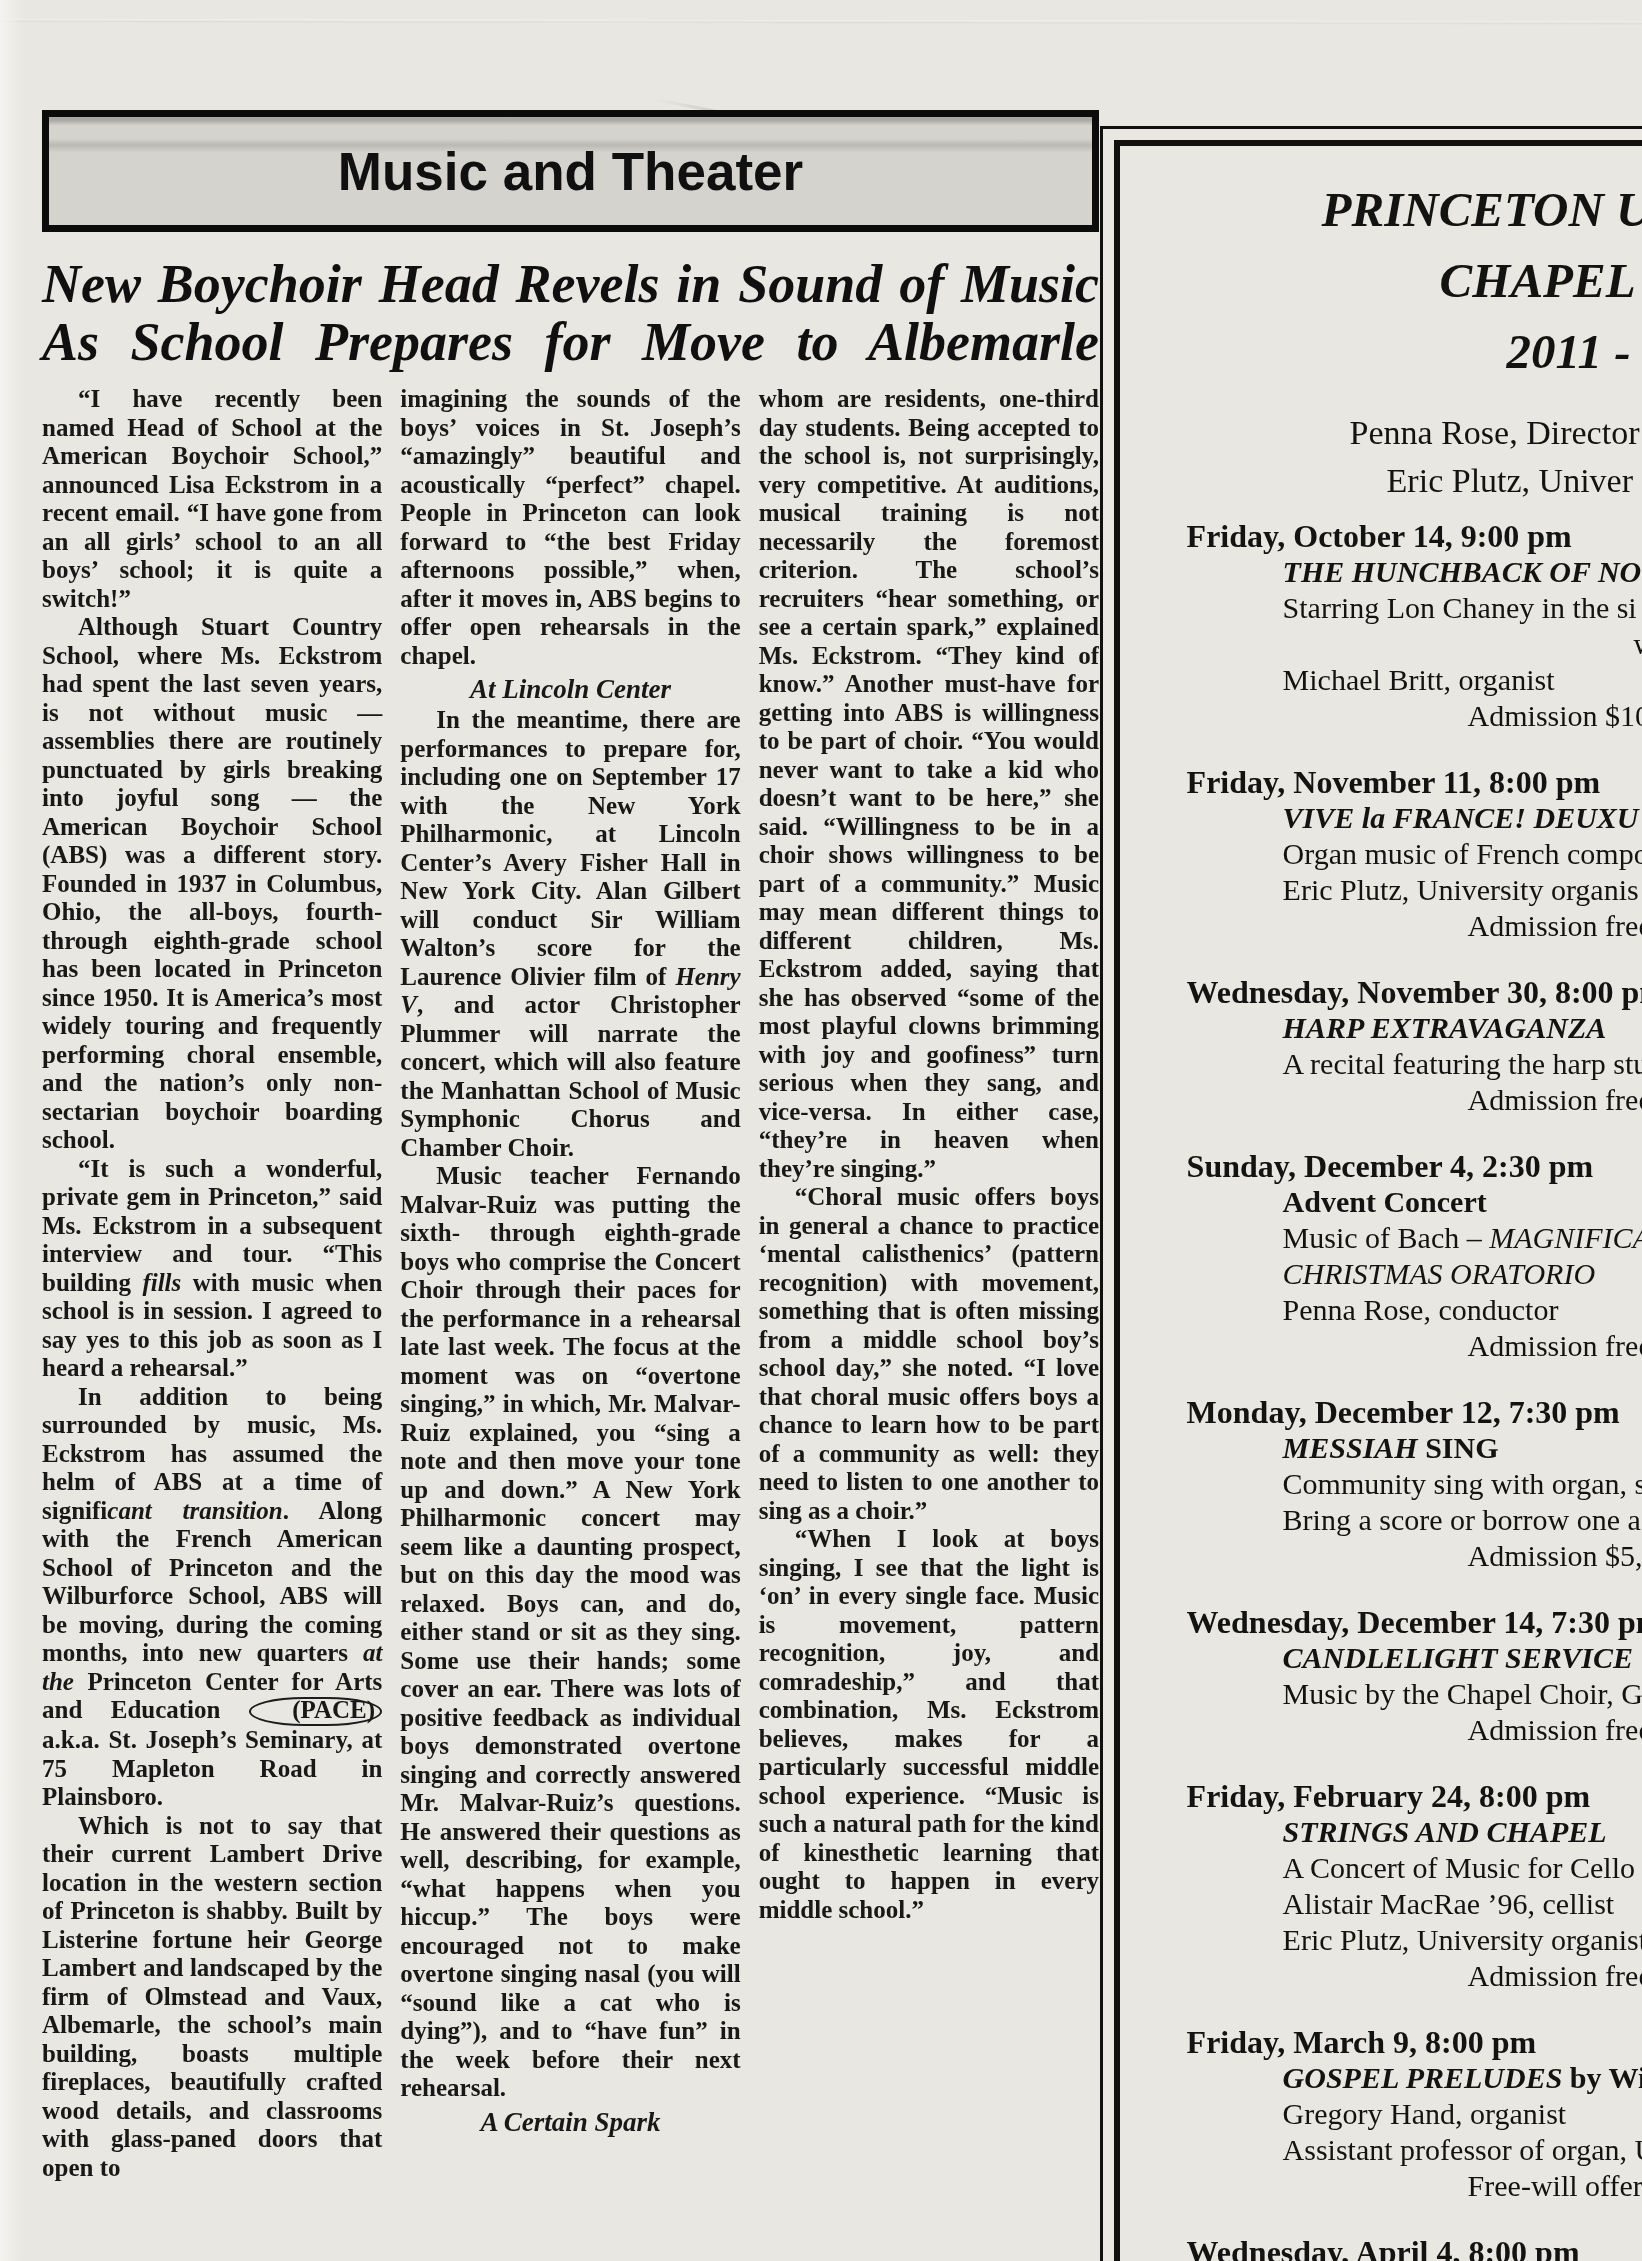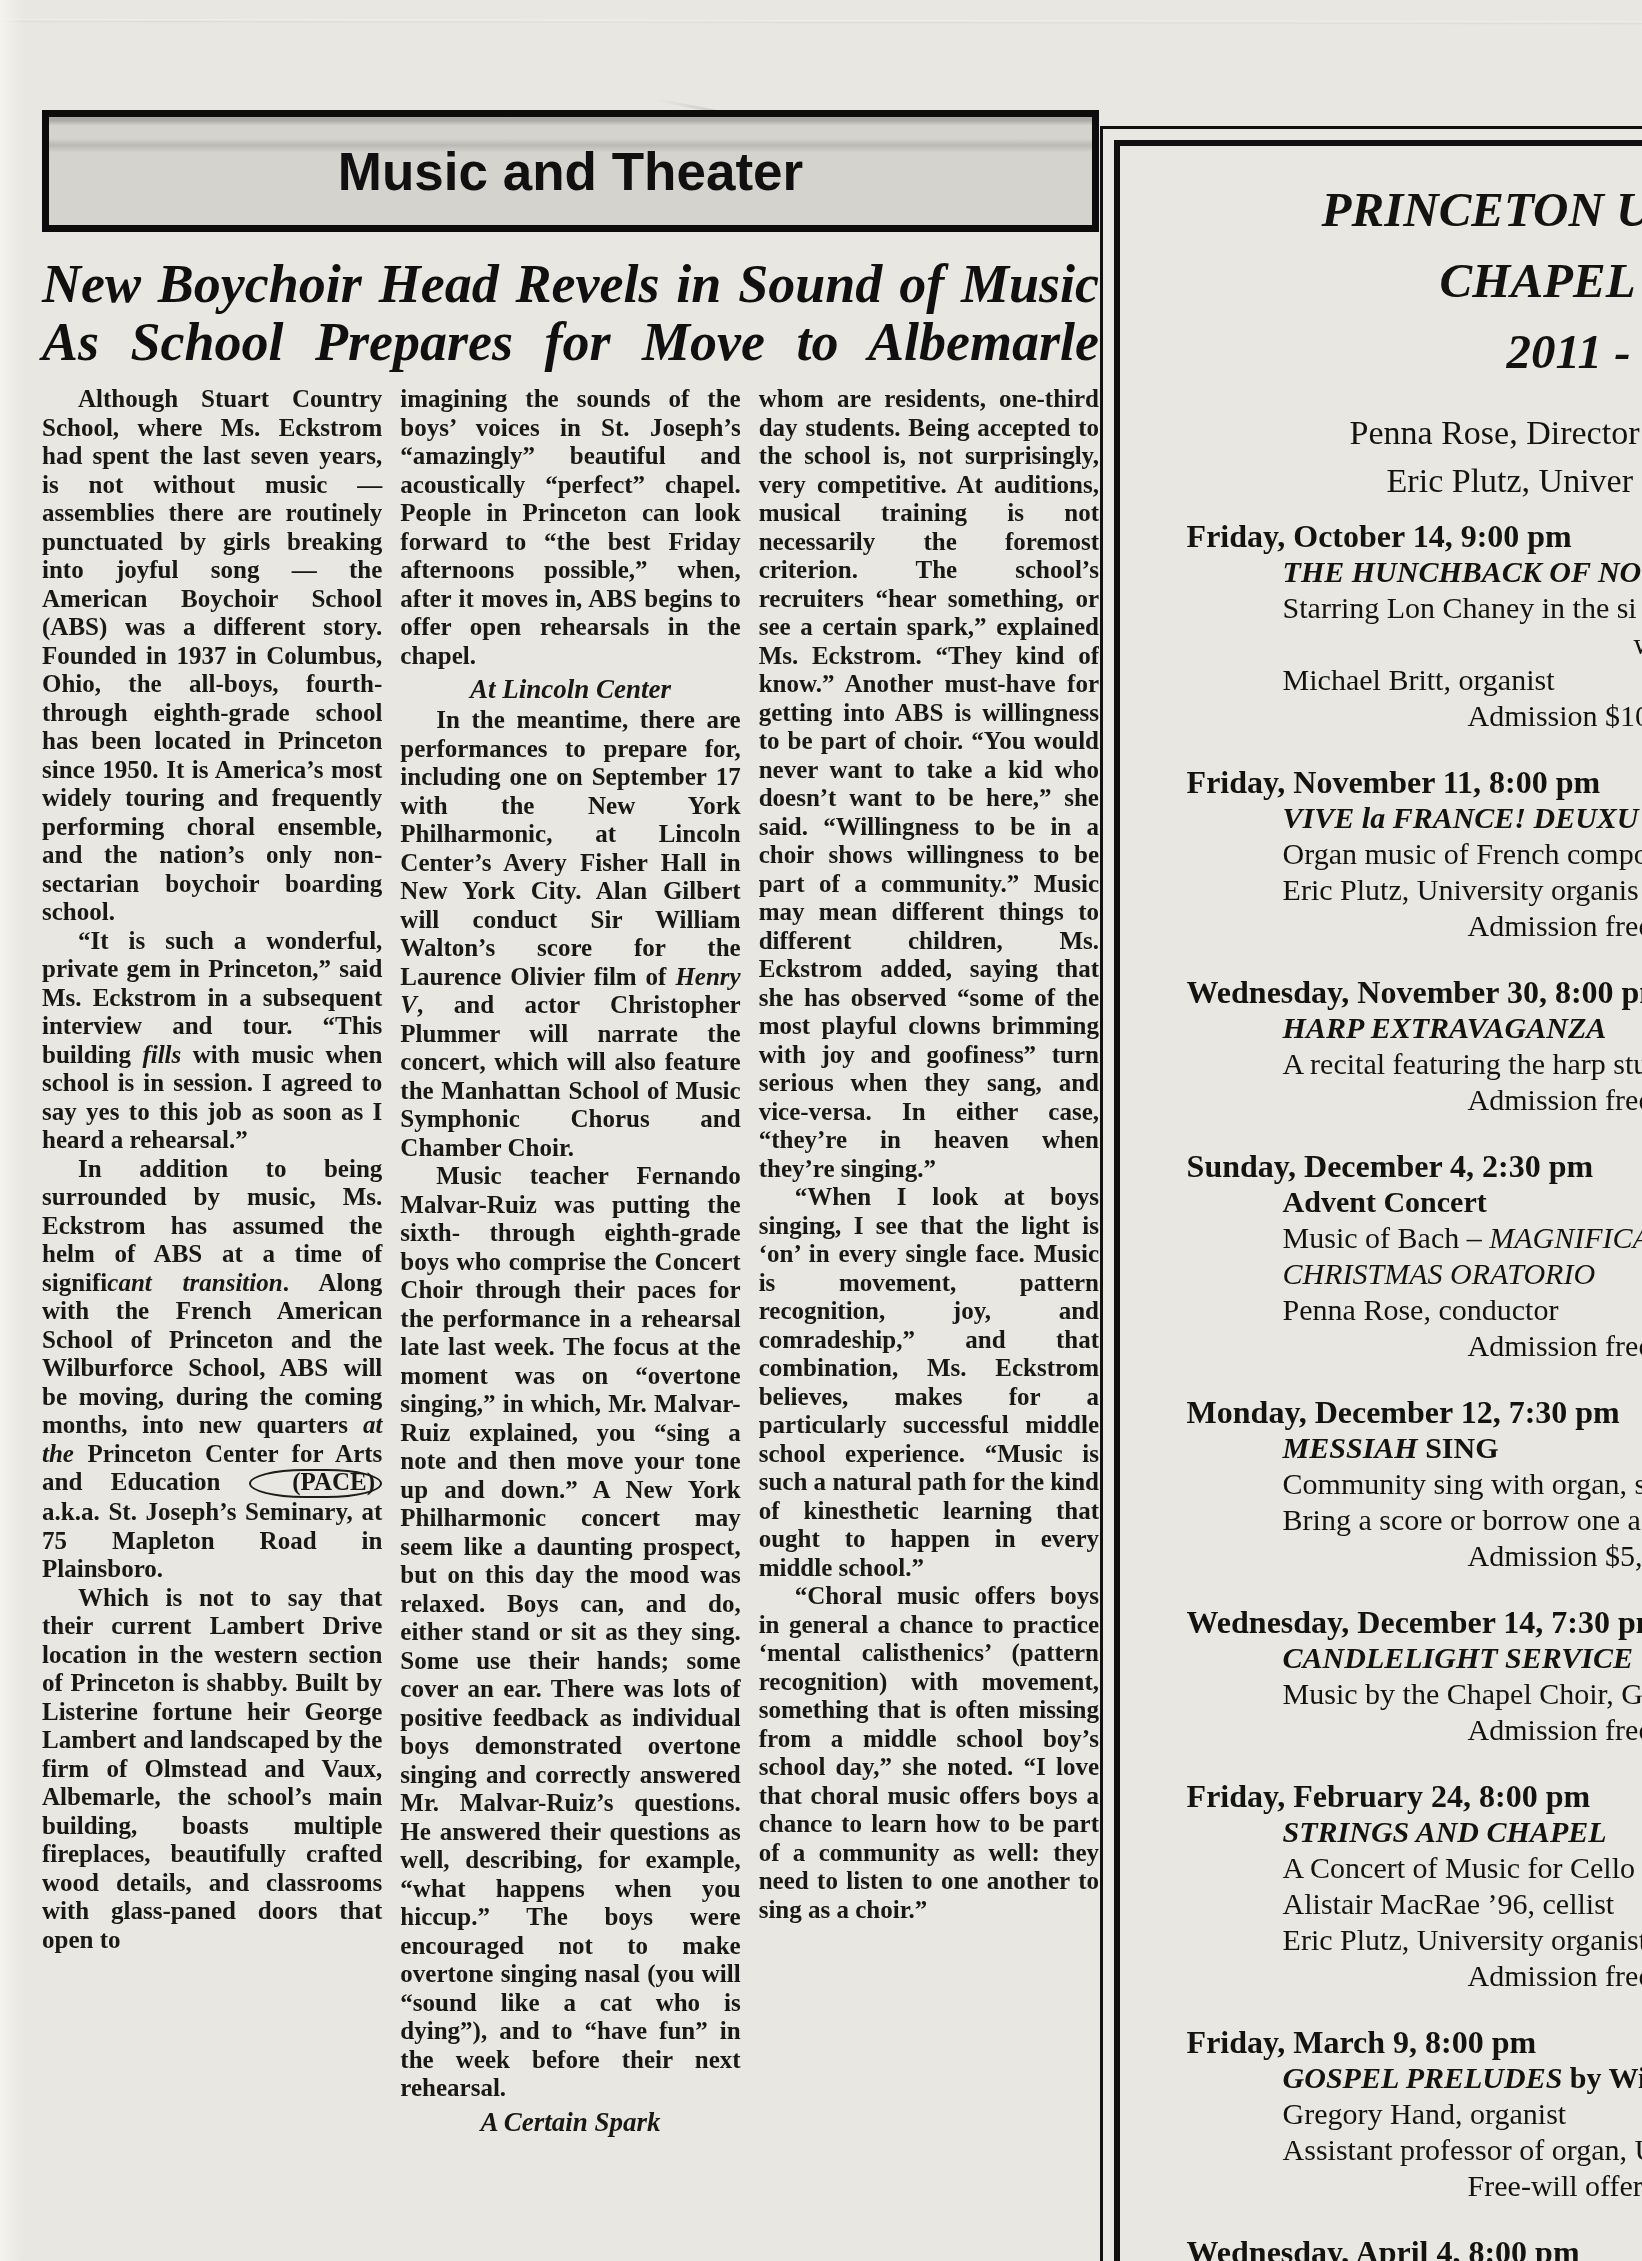--- a/index.html
+++ b/index.html
@@ -78,36 +78,37 @@
   <div class="article">
     <div class="mt-box">
       <div class="mt-title">Music and Theater</div>
     </div>
     <div class="headline">
       <div class="hl-line">New Boychoir Head Revels in Sound of Music</div>
       <div class="hl-line">As School Prepares for Move to Albemarle</div>
     </div>
     <div class="cols">
       <div class="col" id="col-0">
+          <p class="para">“I have recently been named Head of School at the American Boychoir School,” announced Lisa Eckstrom in a recent email. “I have gone from an all girls’ school to an all boys’ school; it is quite a switch!”</p>
           <p class="para">Although Stuart Country School, where Ms. Eckstrom had spent the last seven years, is not without music — assemblies there are routinely punctuated by girls breaking into joyful song — the American Boychoir School (ABS) was a different story. Founded in 1937 in Columbus, Ohio, the all-boys, fourth- through eighth-grade school has been located in Princeton since 1950. It is America’s most widely touring and frequently performing choral ensemble, and the nation’s only non-sectarian boychoir boarding school.</p>
           <p class="para">“It is such a wonderful, private gem in Princeton,” said Ms. Eckstrom in a subsequent interview and tour. “This building <i>fills</i> with music when school is in session. I agreed to say yes to this job as soon as I heard a rehearsal.”</p>
           <p class="para">In addition to being surrounded by music, Ms. Eckstrom has assumed the helm of ABS at a time of signifi<i>cant transition</i>. Along with the French American School of Princeton and the Wilburforce School, ABS will be moving, during the coming months, into new quarters <i>at the</i> Princeton Center for Arts and Education <span class="circled">(PACE)</span> a.k.a. St. Joseph’s Seminary, at 75 Mapleton Road in Plainsboro.</p>
           <p class="para">Which is not to say that their current Lambert Drive location in the western section of Princeton is shabby. Built by Listerine fortune heir George Lambert and landscaped by the firm of Olmstead and Vaux, Albemarle, the school’s main building, boasts multiple fireplaces, beautifully crafted wood details, and classrooms with glass-paned doors that open to</p>
         </div>
       <div class="col" id="col-1">
           <p class="para noindent">imagining the sounds of the boys’ voices in St. Joseph’s “amazingly” beautiful and acoustically “perfect” chapel. People in Princeton can look forward to “the best Friday afternoons possible,” when, after it moves in, ABS begins to offer open rehearsals in the chapel.</p>
           <p class="subhead">At Lincoln Center</p>
           <p class="para">In the meantime, there are performances to prepare for, including one on September 17 with the New York Philharmonic, at Lincoln Center’s Avery Fisher Hall in New York City. Alan Gilbert will conduct Sir William Walton’s score for the Laurence Olivier film of <i>Henry V</i>, and actor Christopher Plummer will narrate the concert, which will also feature the Manhattan School of Music Symphonic Chorus and Chamber Choir.</p>
           <p class="para">Music teacher Fernando Malvar-Ruiz was putting the sixth- through eighth-grade boys who comprise the Concert Choir through their paces for the performance in a rehearsal late last week. The focus at the moment was on “overtone singing,” in which, Mr. Malvar-Ruiz explained, you “sing a note and then move your tone up and down.” A New York Philharmonic concert may seem like a daunting prospect, but on this day the mood was relaxed. Boys can, and do, either stand or sit as they sing. Some use their hands; some cover an ear. There was lots of positive feedback as individual boys demonstrated overtone singing and correctly answered Mr. Malvar-Ruiz’s questions. He answered their questions as well, describing, for example, “what happens when you hiccup.” The boys were encouraged not to make overtone singing nasal (you will “sound like a cat who is dying”), and to “have fun” in the week before their next rehearsal.</p>
           <p class="subhead">A Certain Spark</p>
         </div>
       <div class="col" id="col-2">
           <p class="para noindent">whom are residents, one-third day students. Being accepted to the school is, not surprisingly, very competitive. At auditions, musical training is not necessarily the foremost criterion. The school’s recruiters “hear something, or see a certain spark,” explained Ms. Eckstrom. “They kind of know.” Another must-have for getting into ABS is willingness to be part of choir. “You would never want to take a kid who doesn’t want to be here,” she said. “Willingness to be in a choir shows willingness to be part of a community.” Music may mean different things to different children, Ms. Eckstrom added, saying that she has observed “some of the most playful clowns brimming with joy and goofiness” turn serious when they sang, and vice-versa. In either case, “they’re in heaven when they’re singing.”</p>
+          <p class="para">“Choral music offers boys in general a chance to practice ‘mental calisthenics’ (pattern recognition) with movement, something that is often missing from a middle school boy’s school day,” she noted. “I love that choral music offers boys a chance to learn how to be part of a community as well: they need to listen to one another to sing as a choir.”</p>
           <p class="para">“When I look at boys singing, I see that the light is ‘on’ in every single face. Music is movement, pattern recognition, joy, and comradeship,” and that combination, Ms. Eckstrom believes, makes for a particularly successful middle school experience. “Music is such a natural path for the kind of kinesthetic learning that ought to happen in every middle school.”</p>
-          <p class="para">“Choral music offers boys in general a chance to practice ‘mental calisthenics’ (pattern recognition) with movement, something that is often missing from a middle school boy’s school day,” she noted. “I love that choral music offers boys a chance to learn how to be part of a community as well: they need to listen to one another to sing as a choir.”</p>
         </div>
     </div>
   </div>
 
   <div class="panel-outer">
     <div class="panel">
       <div id="panel-titles">
           <div class="pt pt-1">PRINCETON U</div>
           <div class="pt pt-2">CHAPEL</div>
           <div class="pt pt-3">2011 - 2</div>

